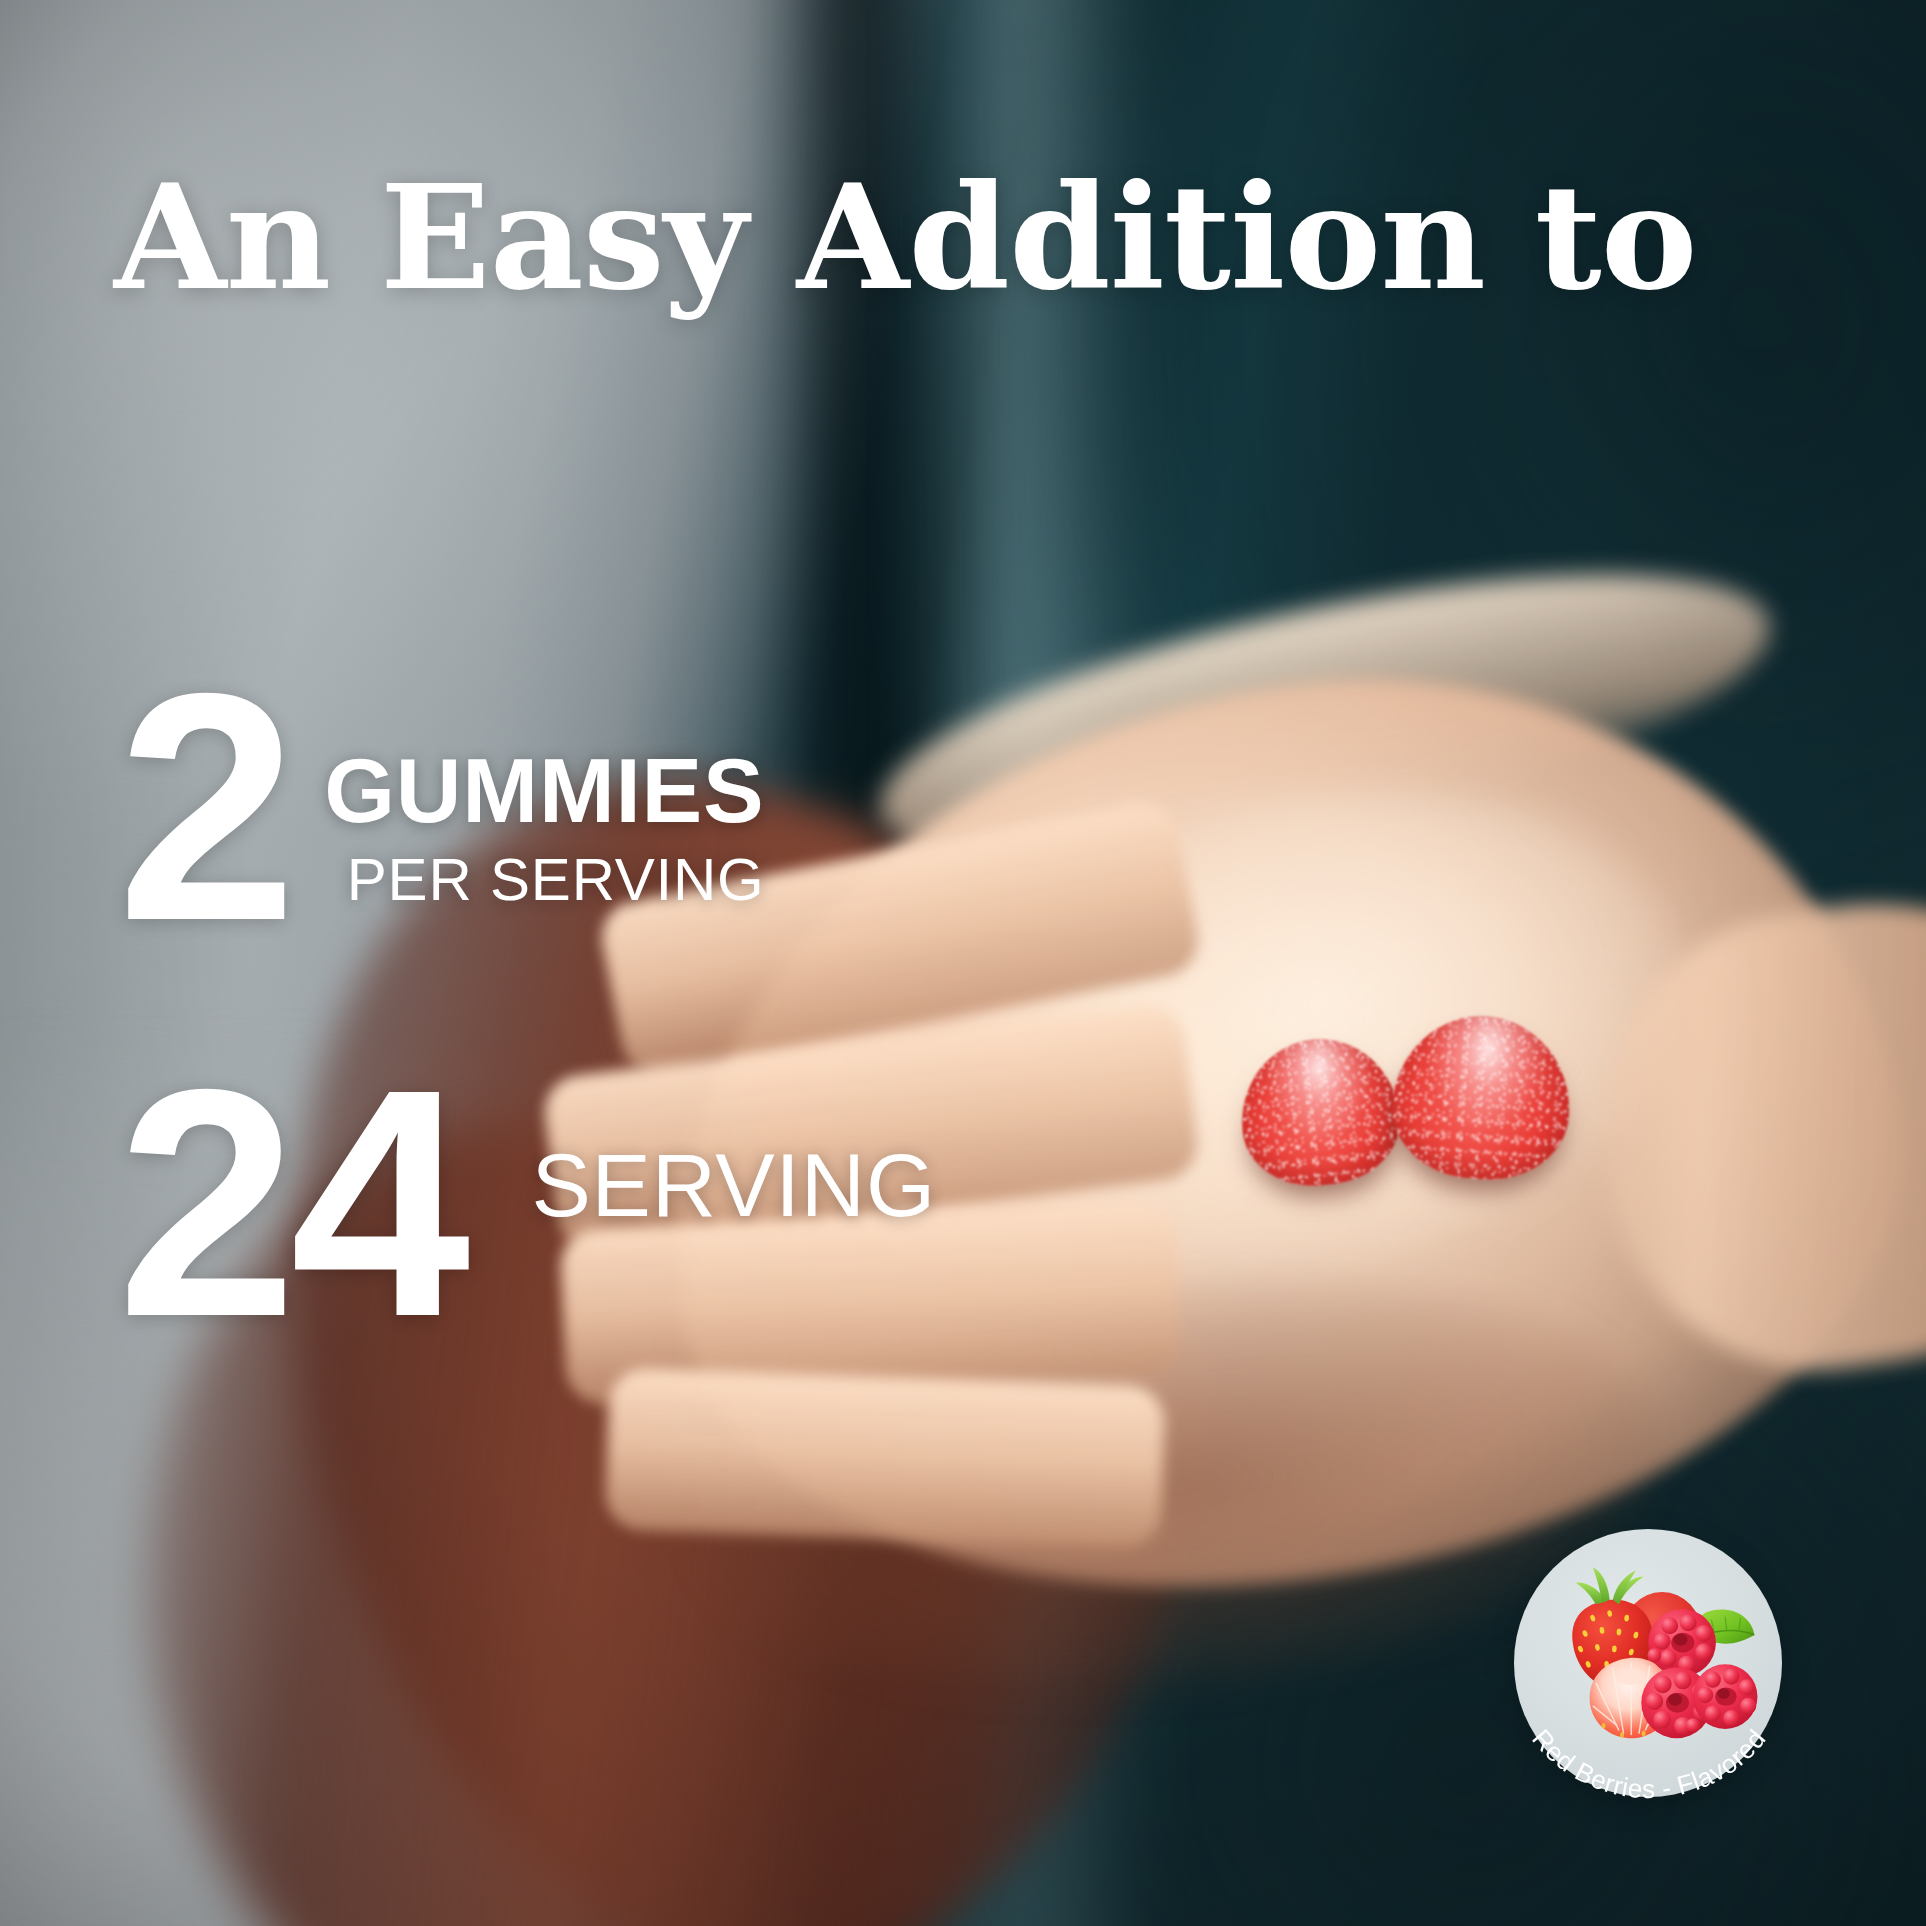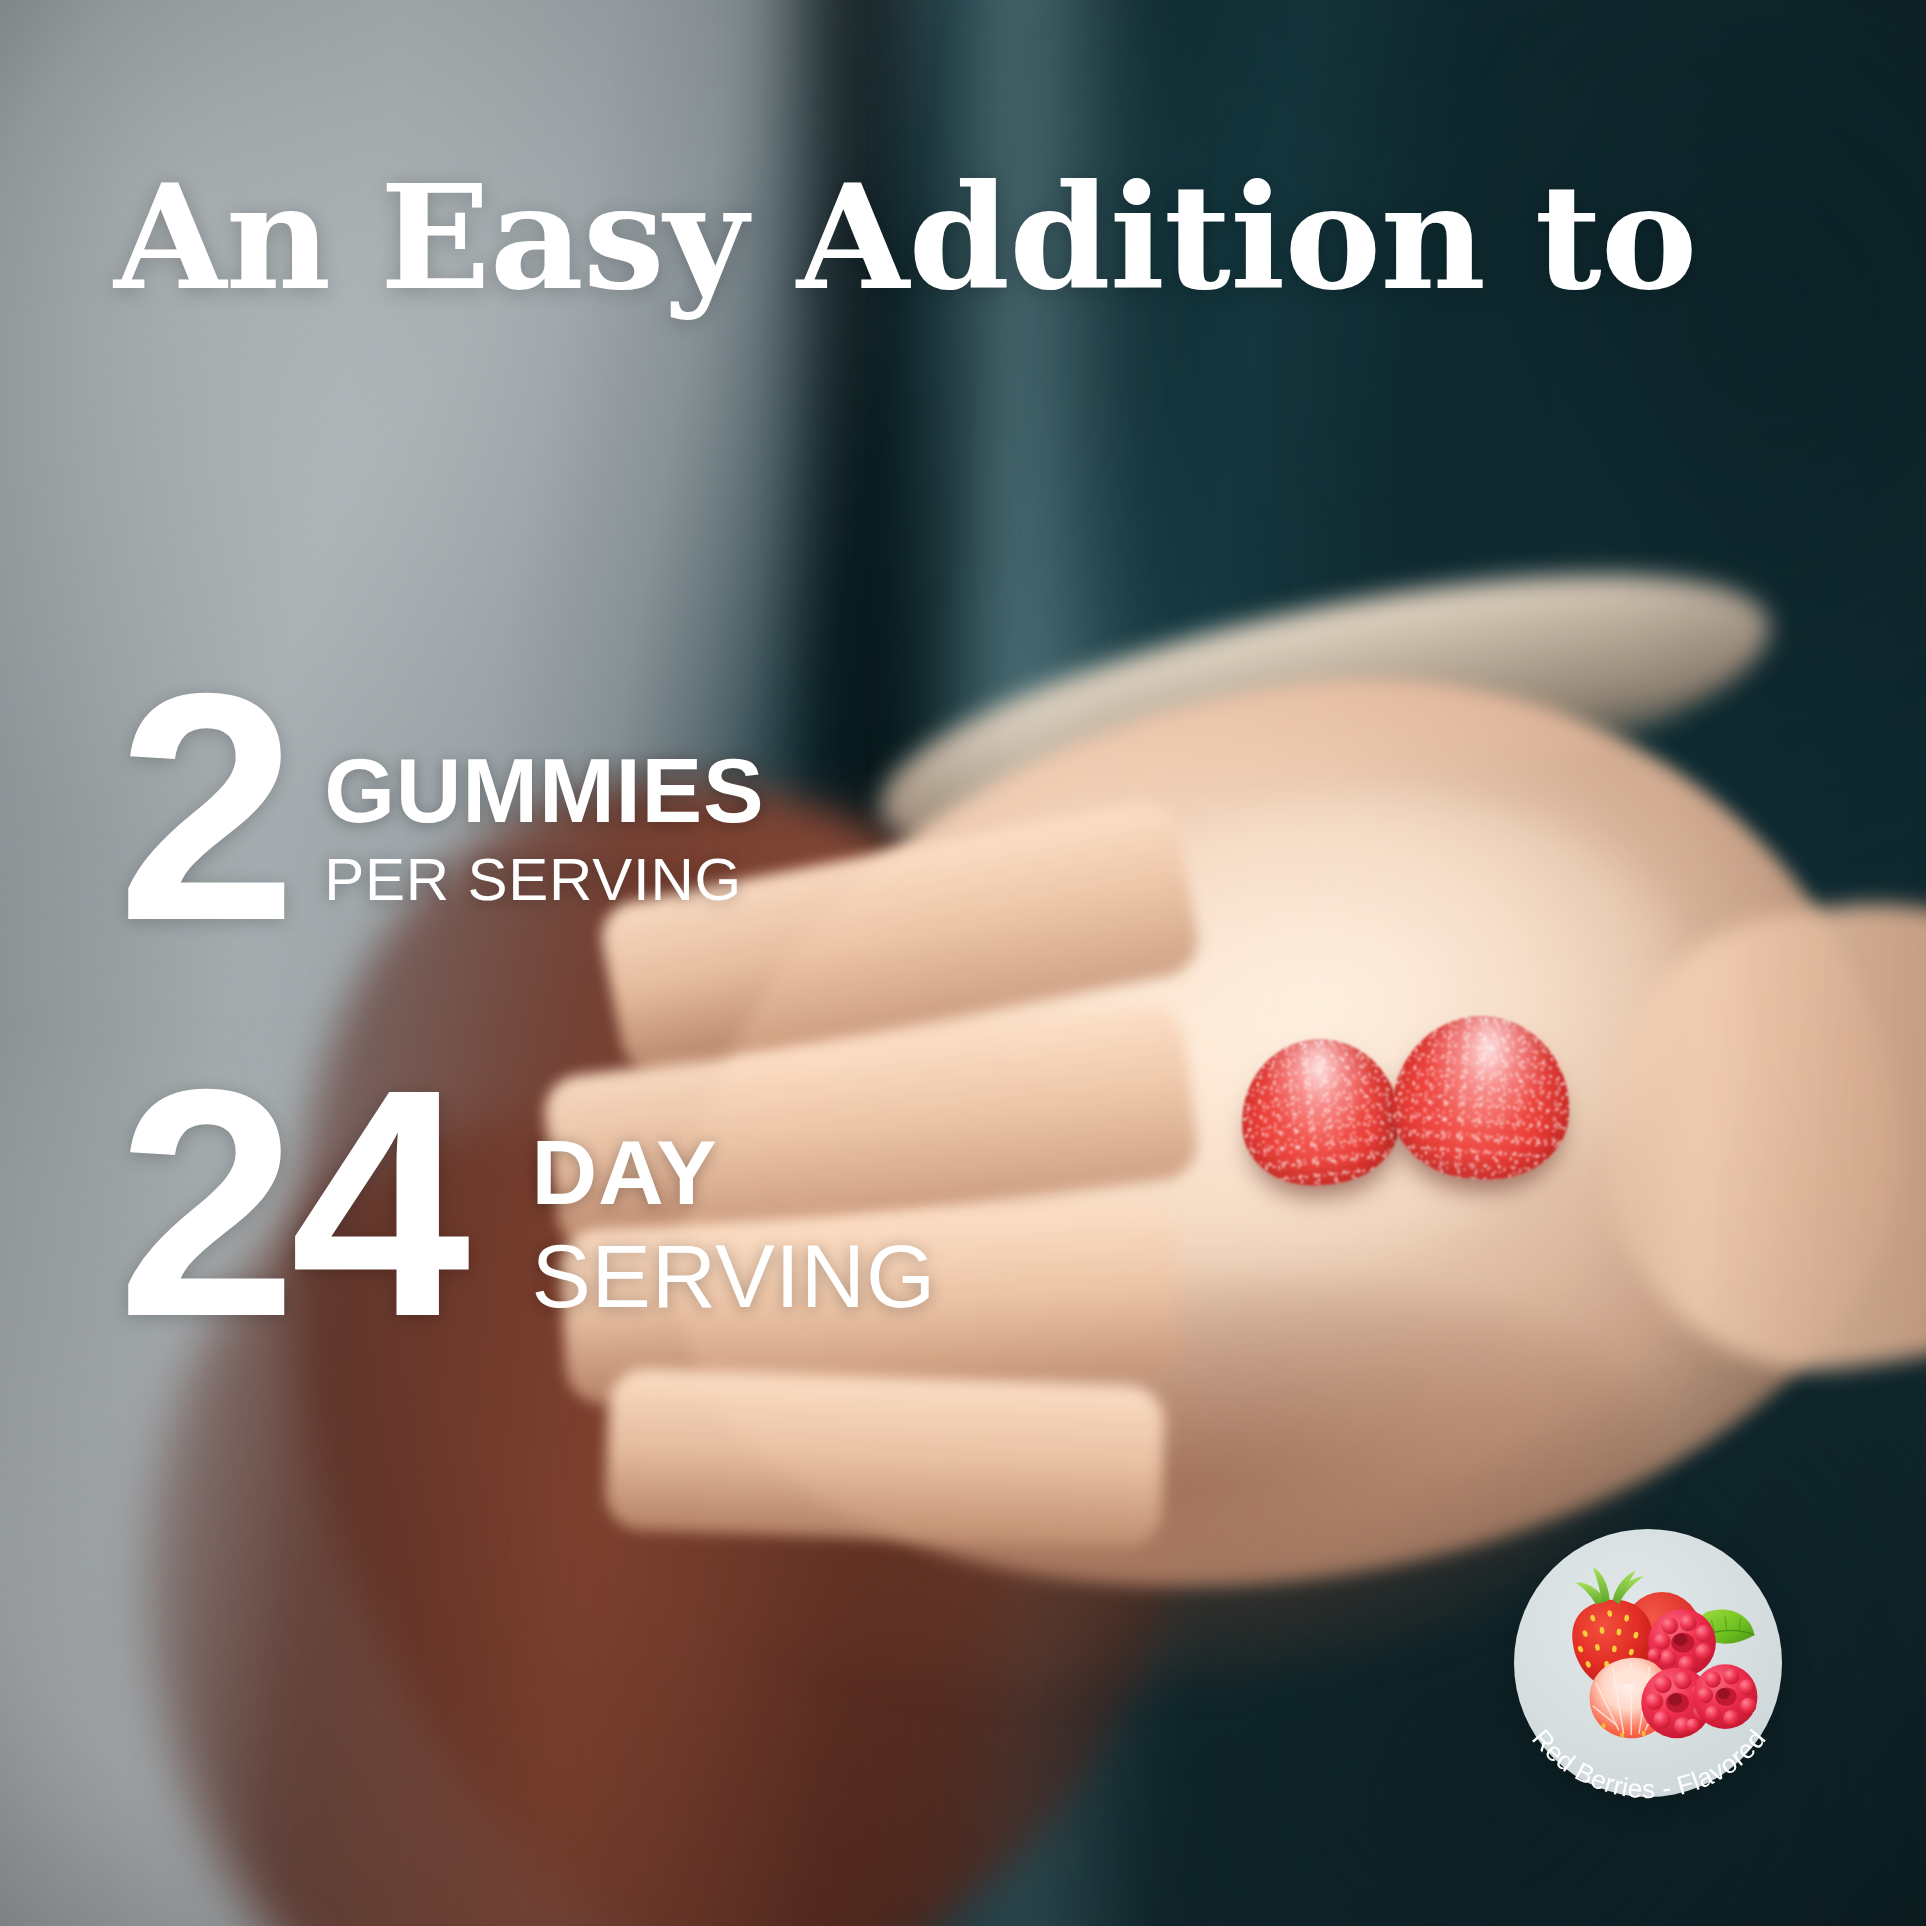--- a/index.html
+++ b/index.html
@@ -198,21 +198,21 @@
     letter-spacing:0.8px;
   }
   .stat-w-light{
     font-weight:300;
     letter-spacing:0.8px;
   }
 
   
   #stat-serving{ left:117px; top:680px; }
   #stat-serving .stat-num{ font-size:324px; margin-right:34px; margin-top:-4.6px; }
-  #stat-serving .stat-words{ padding-top:65px; }
+  #stat-serving .stat-words{ padding-top:65px;text-align:right; }
   #stat-serving .stat-w-bold{ font-size:91px; }
   #stat-serving .stat-w-light{ font-size:60px; margin-top:14px; }
 
   
   #stat-supply{ left:117px; top:1076px; }
   #stat-supply .stat-num{ font-size:324px; margin-right:68px; margin-top:-4.6px; }
   #stat-supply .stat-words{ padding-top:51px; }
   #stat-supply .stat-w-bold{ font-size:91px; }
   #stat-supply .stat-w-light{ font-size:89px; margin-top:14px; }
 
@@ -295,21 +295,20 @@
     <div class="stat-num">2</div>
     <div class="stat-words">
       <span class="stat-w-bold">GUMMIES</span>
       <span class="stat-w-light">PER SERVING</span>
     </div>
   </div>
 
   <div class="stat" id="stat-supply">
     <div class="stat-num">24</div>
     <div class="stat-words">
-      <span class="stat-w-bold">DAY</span>
       <span class="stat-w-light">SERVING</span>
     </div>
   </div>
 
   <div id="flavor-badge">
     <div class="badge-disc"></div>
 
     <svg class="badge-fruit" viewBox="0 0 282 236">
       <defs>
         <radialGradient id="strawA" cx="38%" cy="30%" r="78%">

